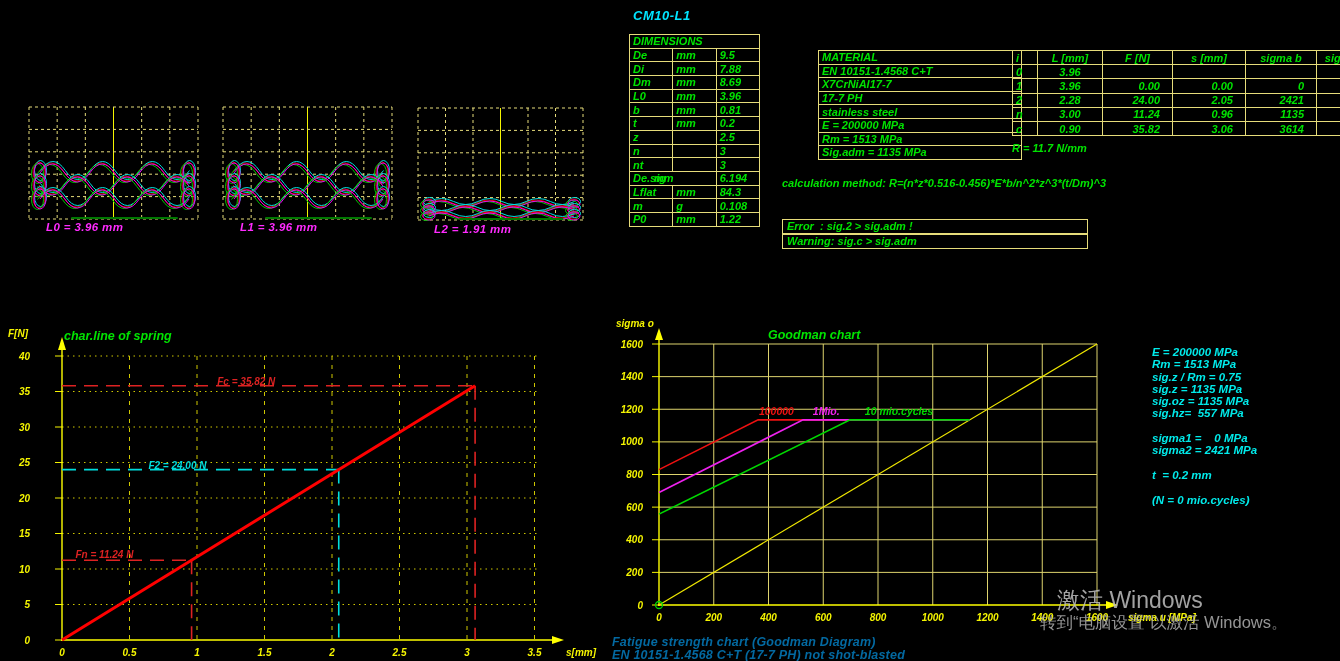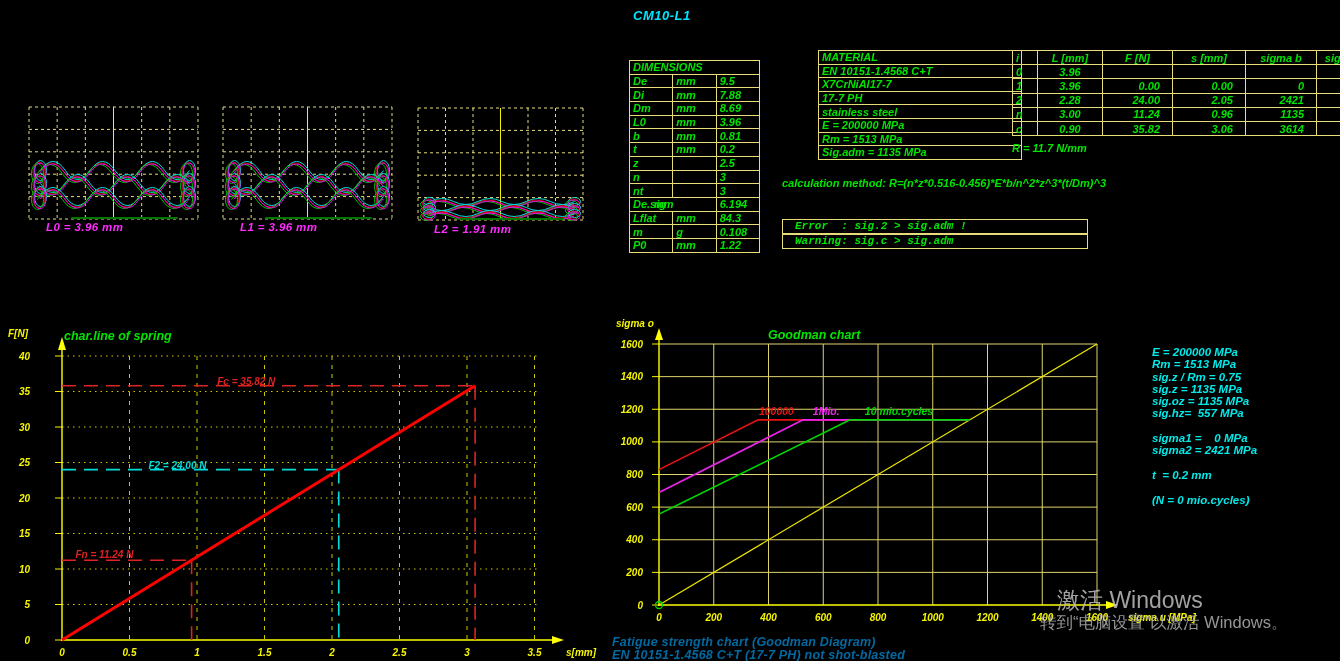--- a/index.html
+++ b/index.html
@@ -3,37 +3,37 @@
 <meta charset="utf-8">
 <style>
   html,body{margin:0;padding:0;background:#000;}
   #screen{position:relative;width:1340px;height:661px;background:#000;overflow:hidden;
           font-family:"Liberation Sans",sans-serif;font-style:italic;font-weight:bold;}
   .abs{position:absolute;}
   .title-cm{left:633px;top:8px;color:#00e5ff;font-size:13px;letter-spacing:.5px;}
   table{border-collapse:collapse;position:absolute;table-layout:fixed;}
   td,th{border:1px solid #e6dc7a;color:#00e400;font-size:11px;line-height:12px;
         padding:0 3px;white-space:nowrap;overflow:hidden;font-weight:bold;font-style:italic;text-align:left;}
-  #dim-table{left:629px;top:60px;width:131px;padding-left:43px;}
+  #dim-table{left:629px;top:34px;width:131px;padding-left:43px;}
   #dim-table td,#dim-table th{height:12.7px;}
   #dim-table .c-label{width:41px;} #dim-table .c-unit{width:27px;} #dim-table .c-value{width:61px;}
   #dim-table .ov-cell{position:relative;}
   #dim-table .ov-unit{position:absolute;left:24px;top:0;}
   #mat-table{left:778px;top:50px;width:204px;margin-left:40px;}
   #mat-table td,#mat-table th{height:12.6px;}
   #res-table{left:1012px;top:50px;width:327px;}
   #res-table td,#res-table th{height:13.2px;}
   #res-table .num{text-align:right;padding-right:12px;}
   #res-table .ctr{text-align:center;}
   #res-table th{text-align:center;}
   #res-table th:first-child{text-align:left;}
   .green-line{color:#00e400;font-size:11px;white-space:pre;}
   #msg-box{left:782px;top:219px;width:306px;}
   .msg-row{border:1px solid #e6dc7a;color:#00e400;font-size:11px;line-height:12.8px;height:13px;
-           padding:0 12px;white-space:pre;font-family:Liberation Mono, monospace;}
+           padding:0 4px;white-space:pre;}
   svg.layer{position:absolute;left:0;top:0;pointer-events:none;}
   .spring-label{color:#ff2bff;font-size:11.5px;letter-spacing:.4px;}
   #info-block{left:1152px;top:346px;color:#00eaea;font-size:11.5px;line-height:12.3px;white-space:pre;}
   .footer-line{color:#0369a1;font-size:12.5px;letter-spacing:.2px;white-space:pre;}
   .wm{font-style:normal;font-weight:normal;font-family:"Liberation Sans",sans-serif;z-index:10;}
   .wm1{left:1057px;top:585px;font-size:23px;color:rgba(190,190,190,.85);}
   .wm2{left:1040px;top:612px;font-size:16.5px;color:rgba(175,175,175,.85);}
 </style>
 </head>
 <body>

